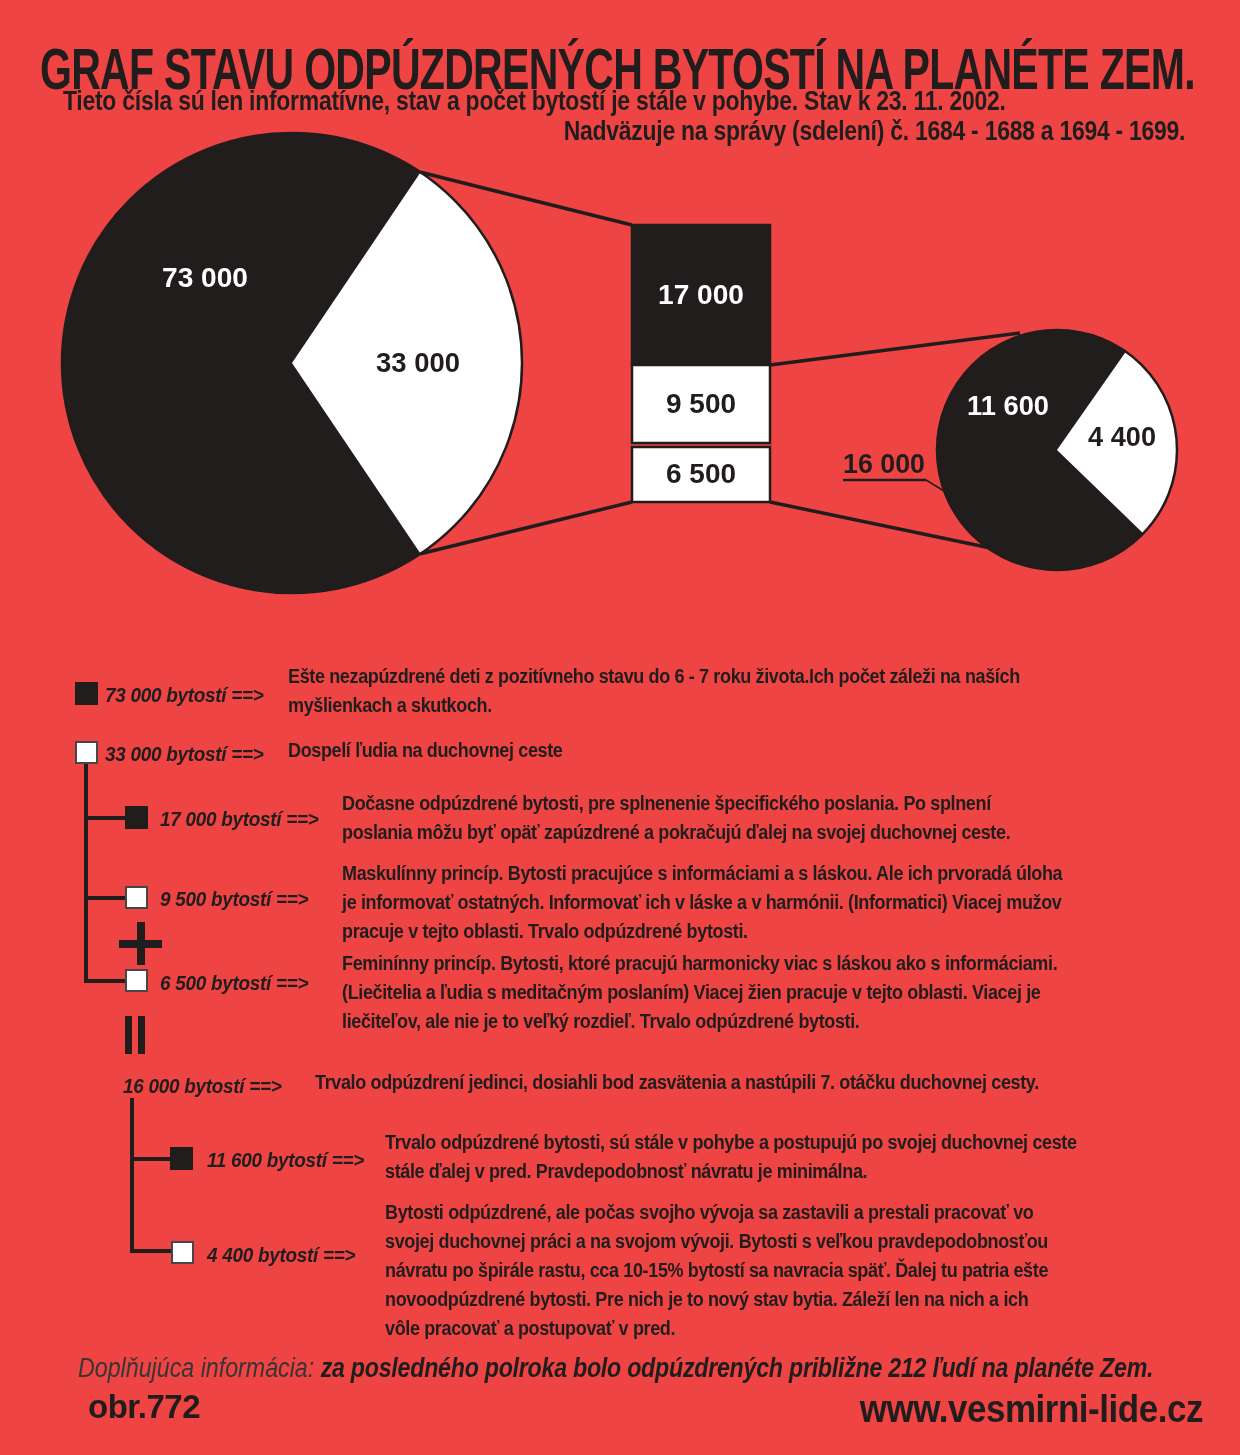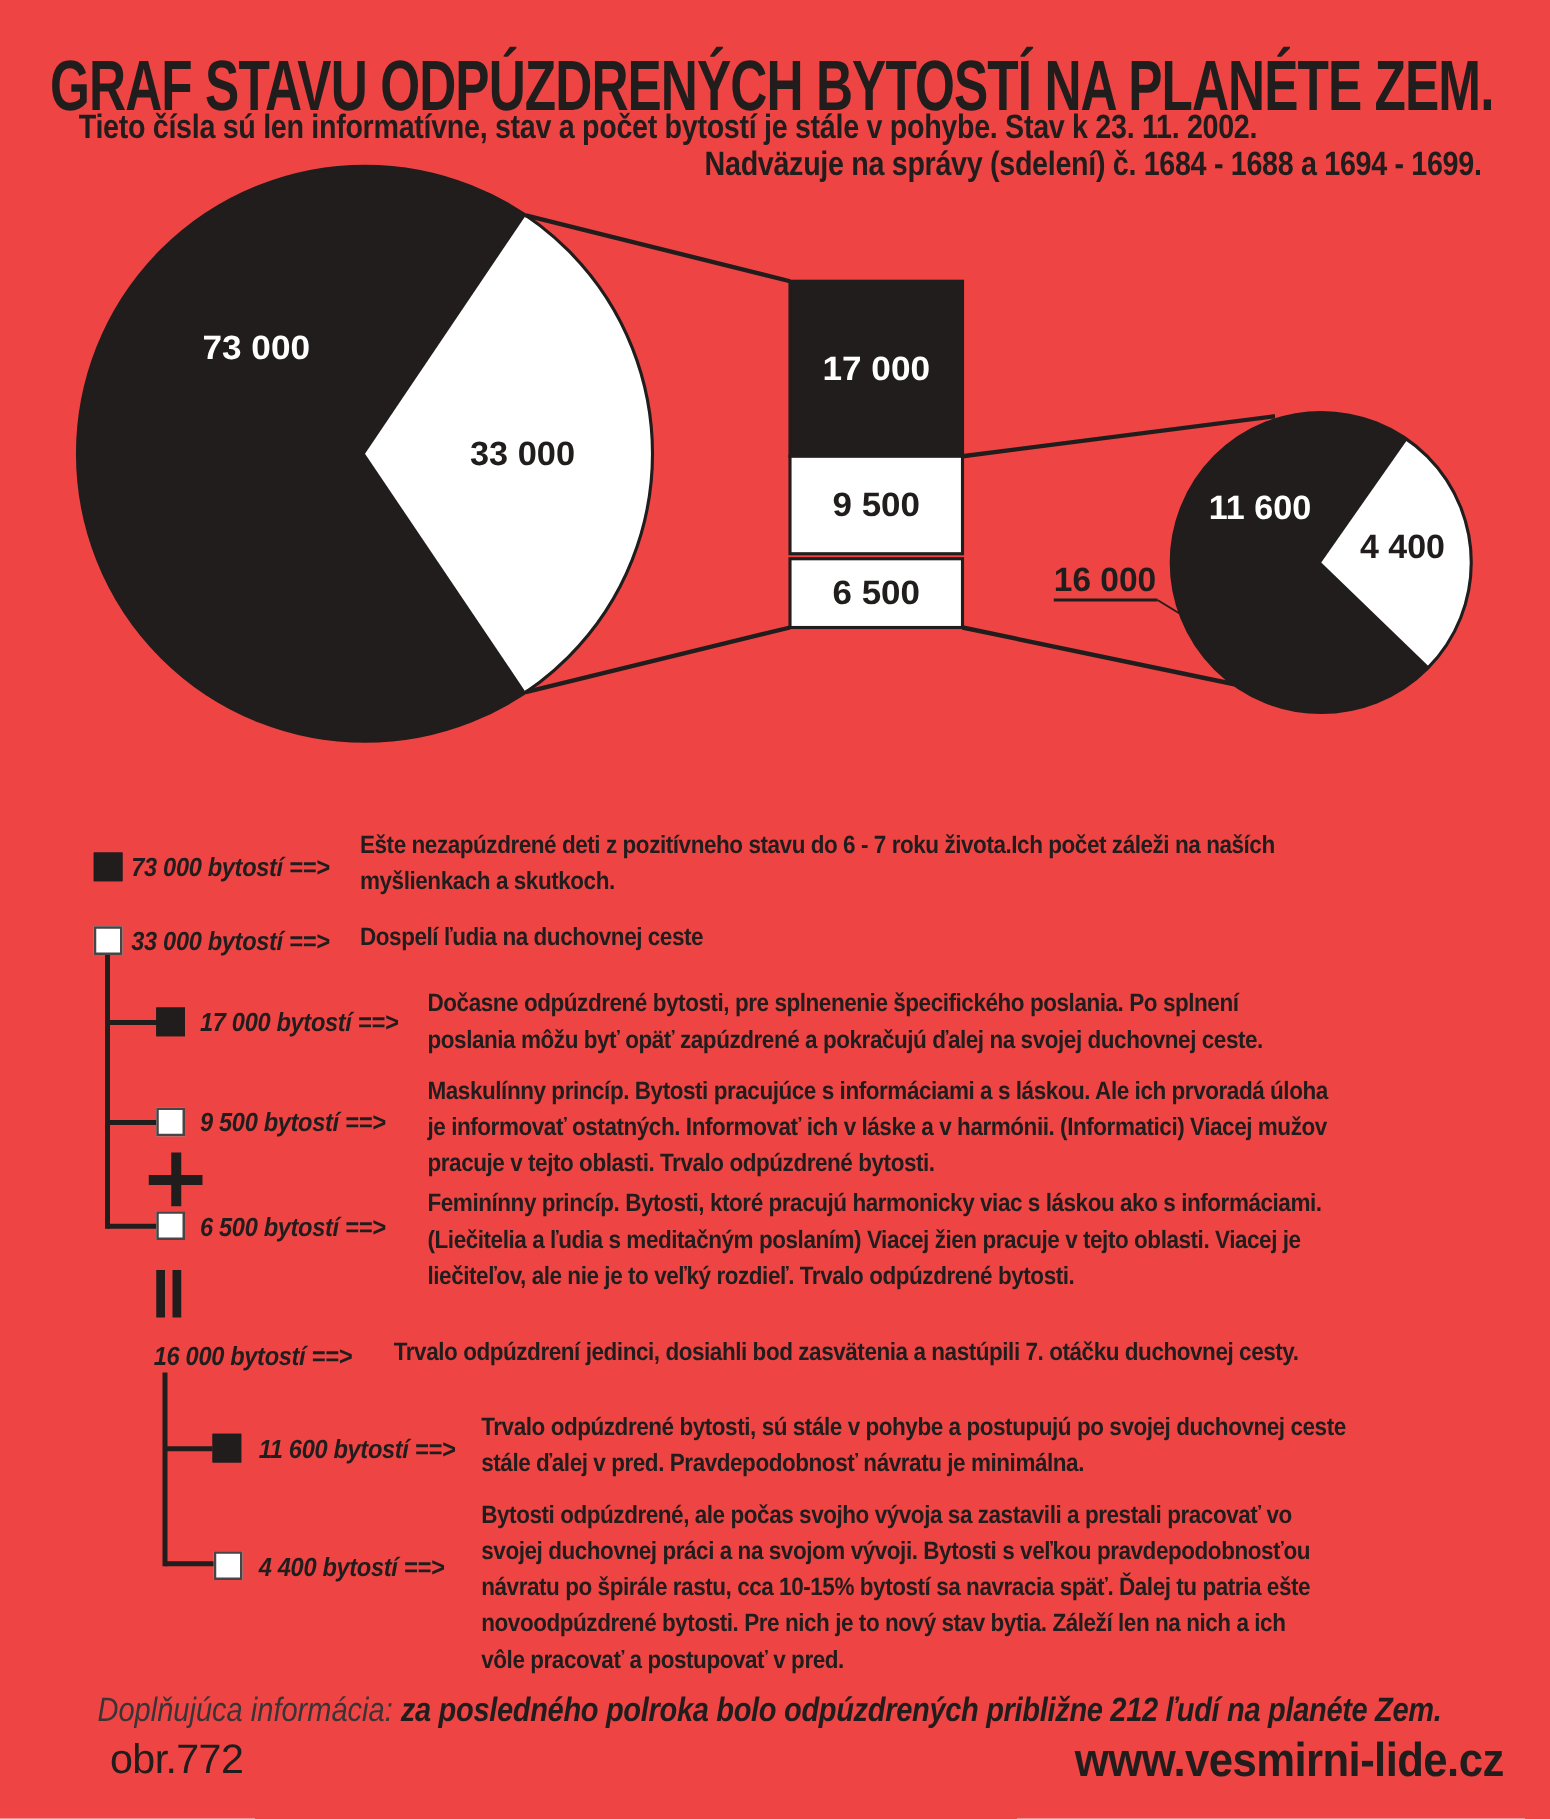--- a/index.html
+++ b/index.html
@@ -17,21 +17,21 @@
   .desc{font-weight:bold;font-size:20px;letter-spacing:-.4px;line-height:29px;white-space:nowrap;
         transform:scaleX(.9);transform-origin:left top;}
   .sq{width:19px;height:19px;border:2px solid #2b2626;}
   .sq.black{background:#221d1d;border-color:#221d1d;}
   .sq.white{background:#fff;border-color:#4a4444;}
   .tline{background:#221d1d;}
   .footline{font-size:27px;font-style:italic;white-space:nowrap;
             transform:scaleX(.86);transform-origin:left top;}
   .footline .light{font-weight:normal;color:#3a3435;}
   .footline .strong{font-weight:bold;letter-spacing:-.3px;}
-  .figno{font-weight:normal;font-size:33px;letter-spacing:-.5px;}
+  .figno{font-weight:bold;font-size:33px;letter-spacing:-.5px;}
   .site{font-weight:bold;font-size:38px;letter-spacing:-.5px;white-space:nowrap;
         transform:scaleX(.92);transform-origin:right top;}
   svg text{font-family:"Liberation Sans",sans-serif;font-weight:bold;}
 </style>
 </head>
 <body>
 
 <div class="page">
 
   <div class="abs title" style="left:40px;top:36px">GRAF STAVU ODPÚZDRENÝCH BYTOSTÍ NA PLANÉTE ZEM.</div>

